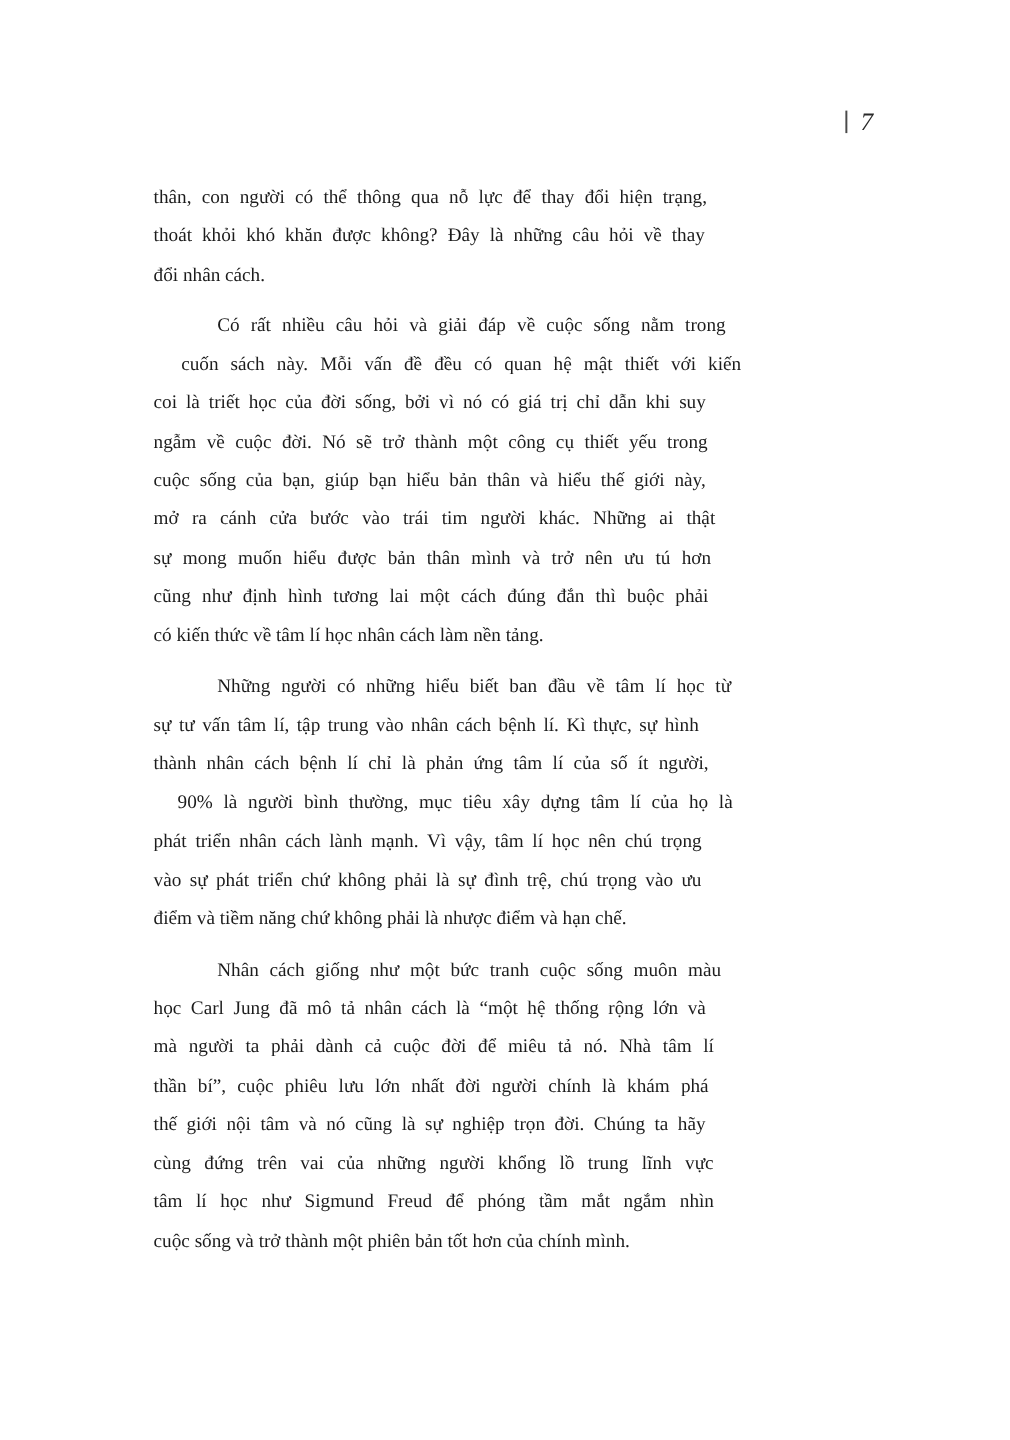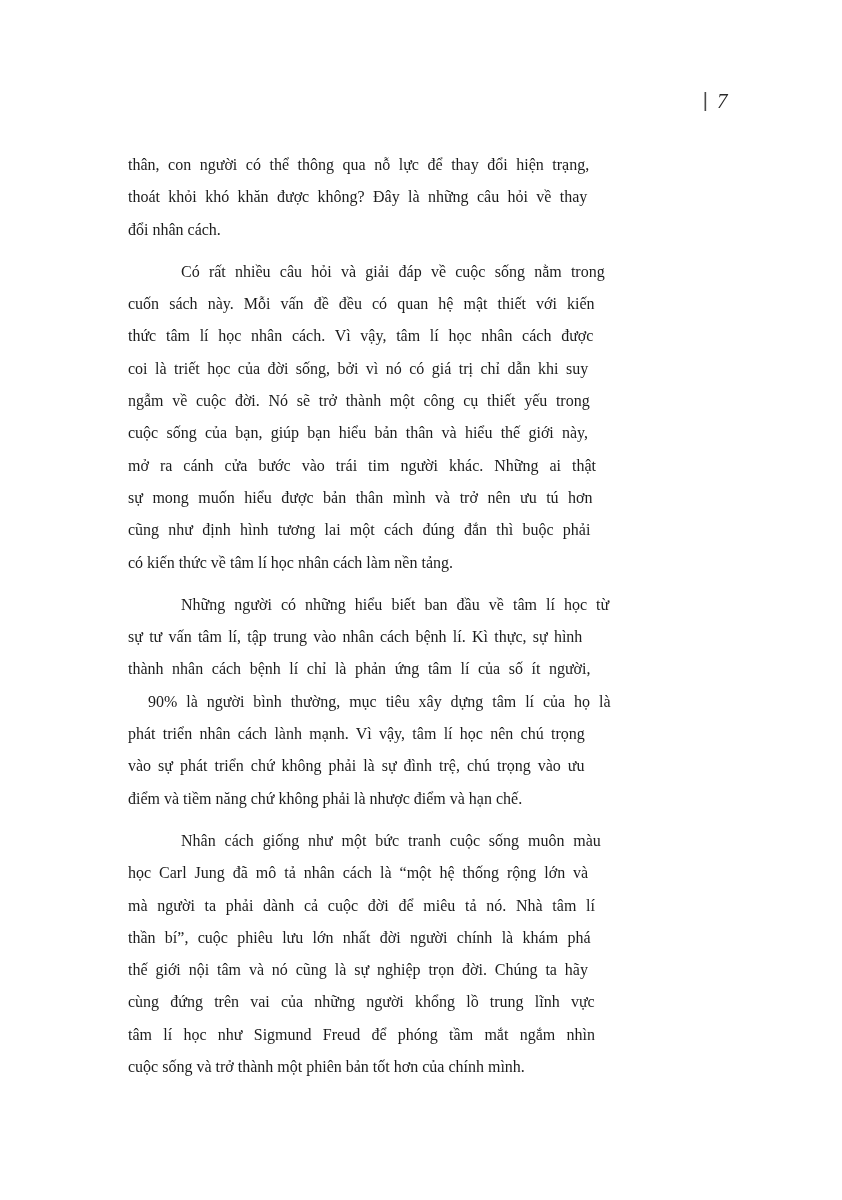--- a/index.html
+++ b/index.html
@@ -69,22 +69,21 @@
 </div>
 
 <div class="page-body">
     <div class="para">
       <div class="line"><span style="word-spacing: 4.54087px;">thân, con người có thể thông qua nỗ lực để thay đổi hiện trạng,</span></div>
       <div class="line"><span style="word-spacing: 4.35807px;">thoát khỏi khó khăn được không? Đây là những câu hỏi về thay</span></div>
       <div class="line"><span>đổi nhân cách.</span></div>
     </div>
     <div class="para">
       <div class="line indent"><span style="word-spacing: 5.24219px;">Có rất nhiều câu hỏi và giải đáp về cuộc sống nằm trong</span></div>
-      <div class="line"><span style="word-spacing: 6.0637px;">cuốn sách này. Mỗi vấn đề đều có quan hệ mật thiết với kiến</span></div>
-      <div class="line"><span style="word-spacing: 5.71995px;">thức tâm lí học nhân cách. Vì vậy, tâm lí học nhân cách được</span></div>
+      <div class="line"><span style="word-spacing: 6.0637px; margin-left: 23px;">cuốn sách này. Mỗi vấn đề đều có quan hệ mật thiết với kiến</span></div>
       <div class="line"><span style="word-spacing: 3.45898px;">coi là triết học của đời sống, bởi vì nó có giá trị chỉ dẫn khi suy</span></div>
       <div class="line"><span style="word-spacing: 4.68149px;">ngẫm về cuộc đời. Nó sẽ trở thành một công cụ thiết yếu trong</span></div>
       <div class="line"><span style="word-spacing: 4.23077px;">cuộc sống của bạn, giúp bạn hiểu bản thân và hiểu thế giới này,</span></div>
       <div class="line"><span style="word-spacing: 7.00521px;">mở ra cánh cửa bước vào trái tim người khác. Những ai thật</span></div>
       <div class="line"><span style="word-spacing: 5.49639px;">sự mong muốn hiểu được bản thân mình và trở nên ưu tú hơn</span></div>
       <div class="line"><span style="word-spacing: 5.27214px;">cũng như định hình tương lai một cách đúng đắn thì buộc phải</span></div>
       <div class="line"><span>có kiến thức về tâm lí học nhân cách làm nền tảng.</span></div>
     </div>
     <div class="para">
       <div class="line indent"><span style="word-spacing: 5.05729px;">Những người có những hiểu biết ban đầu về tâm lí học từ</span></div>

